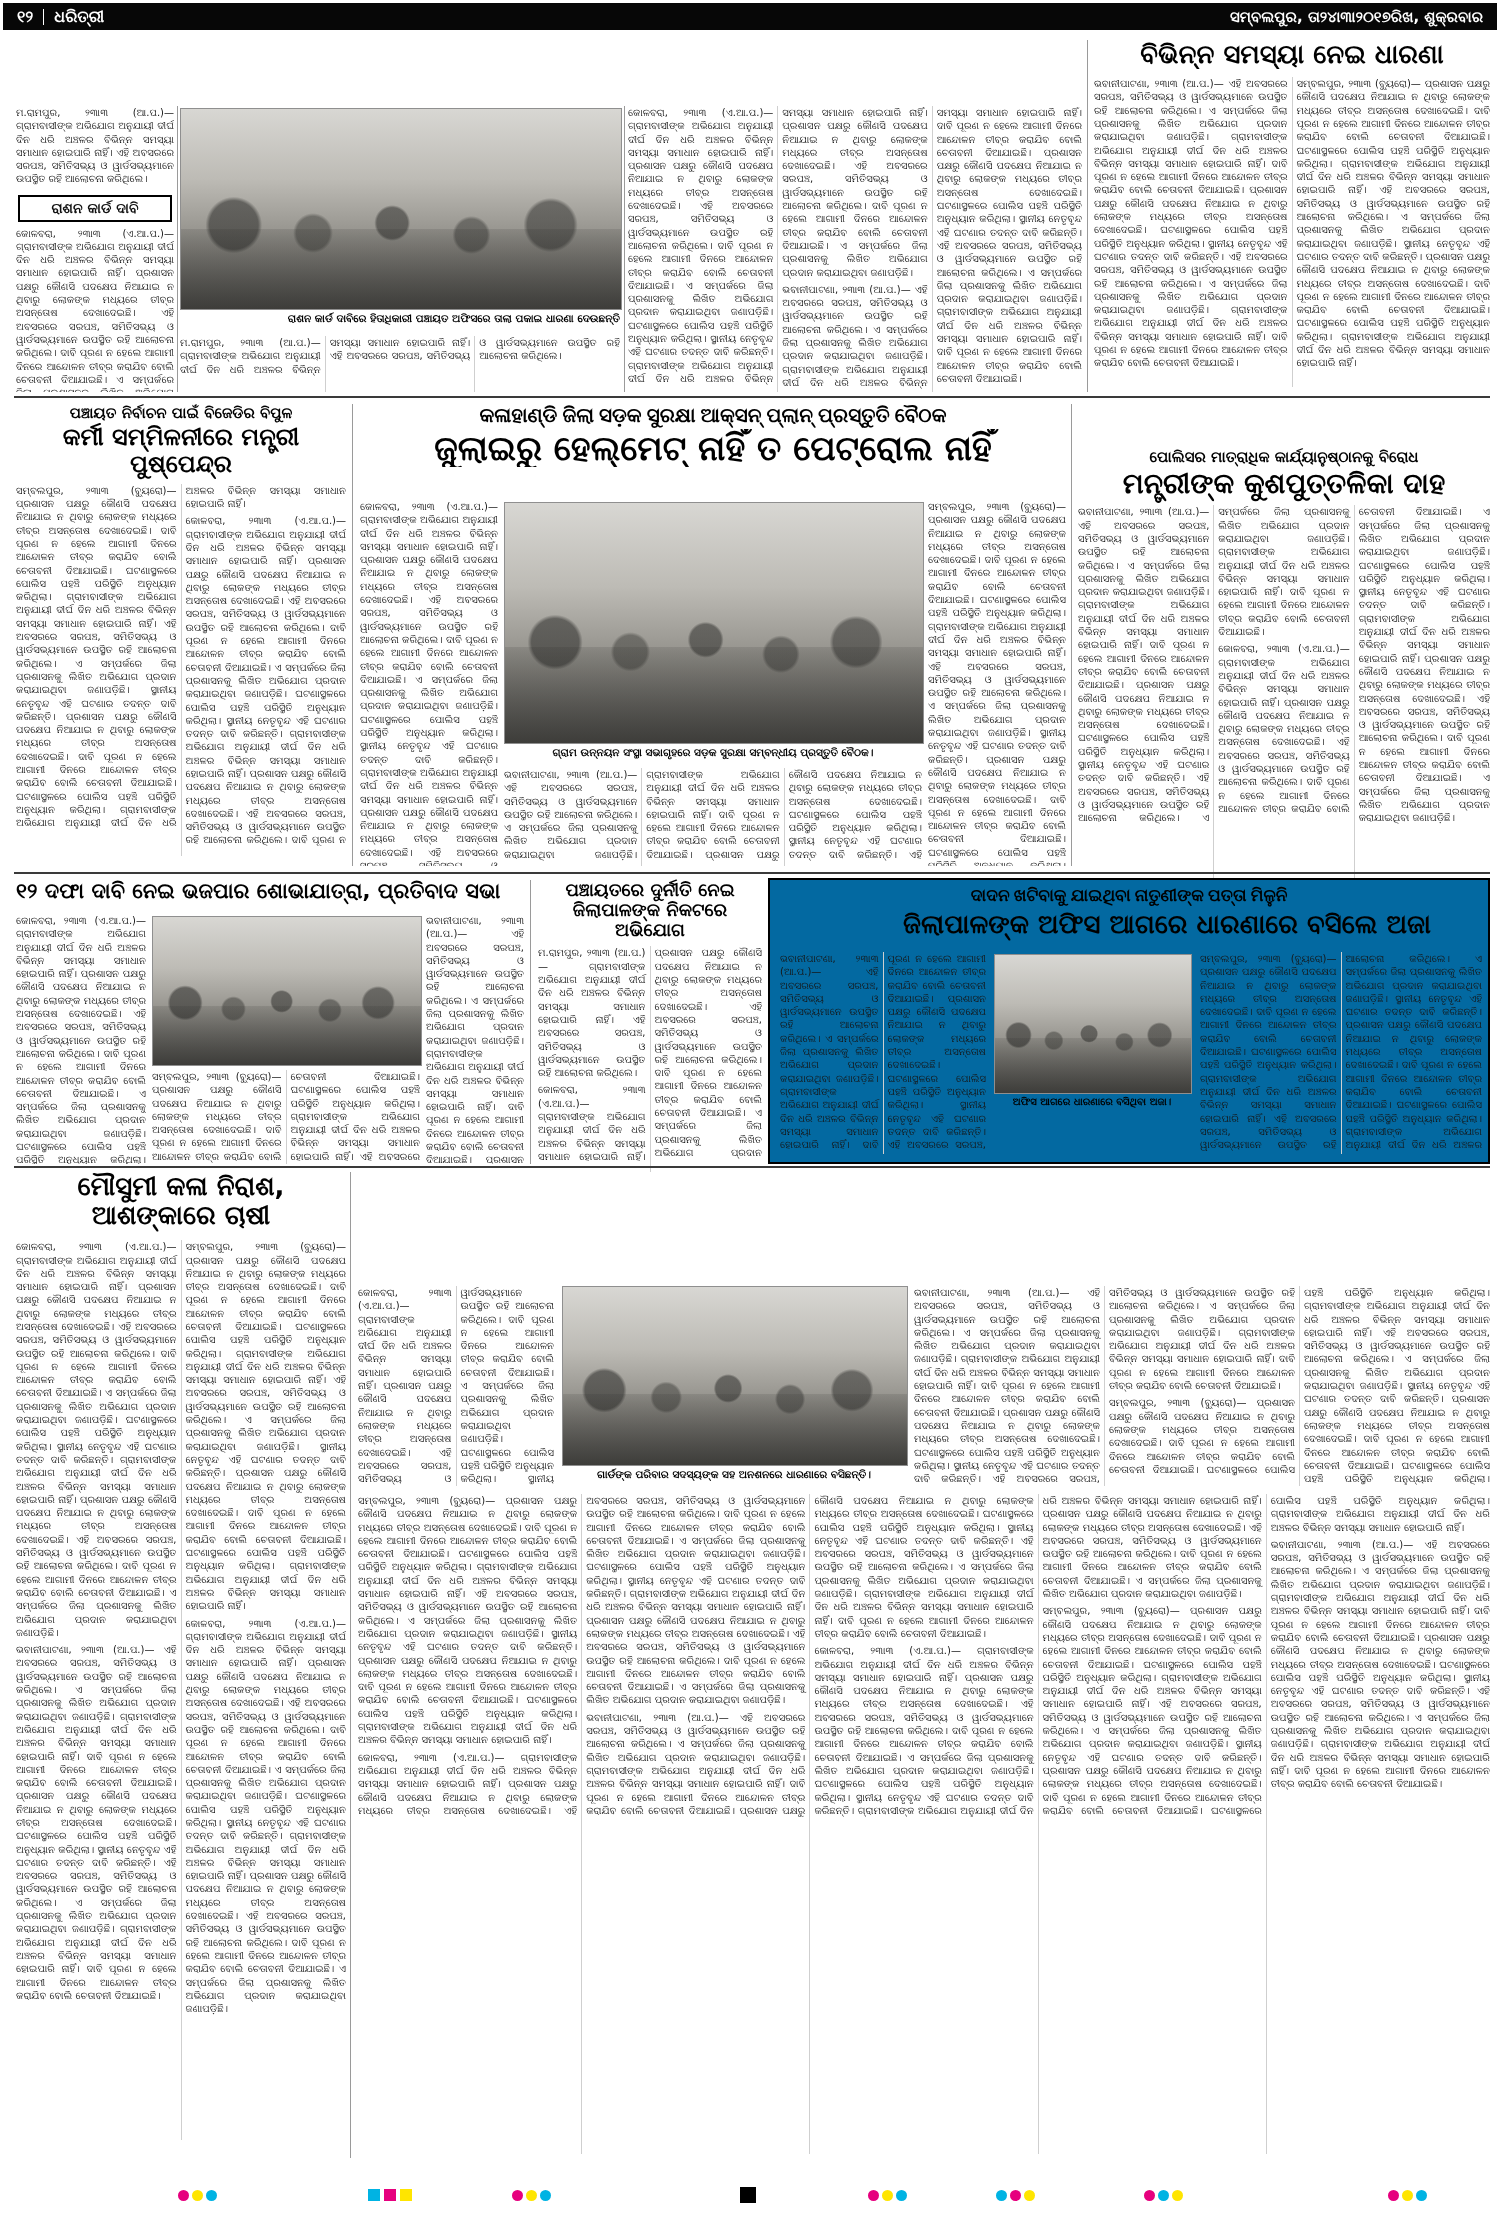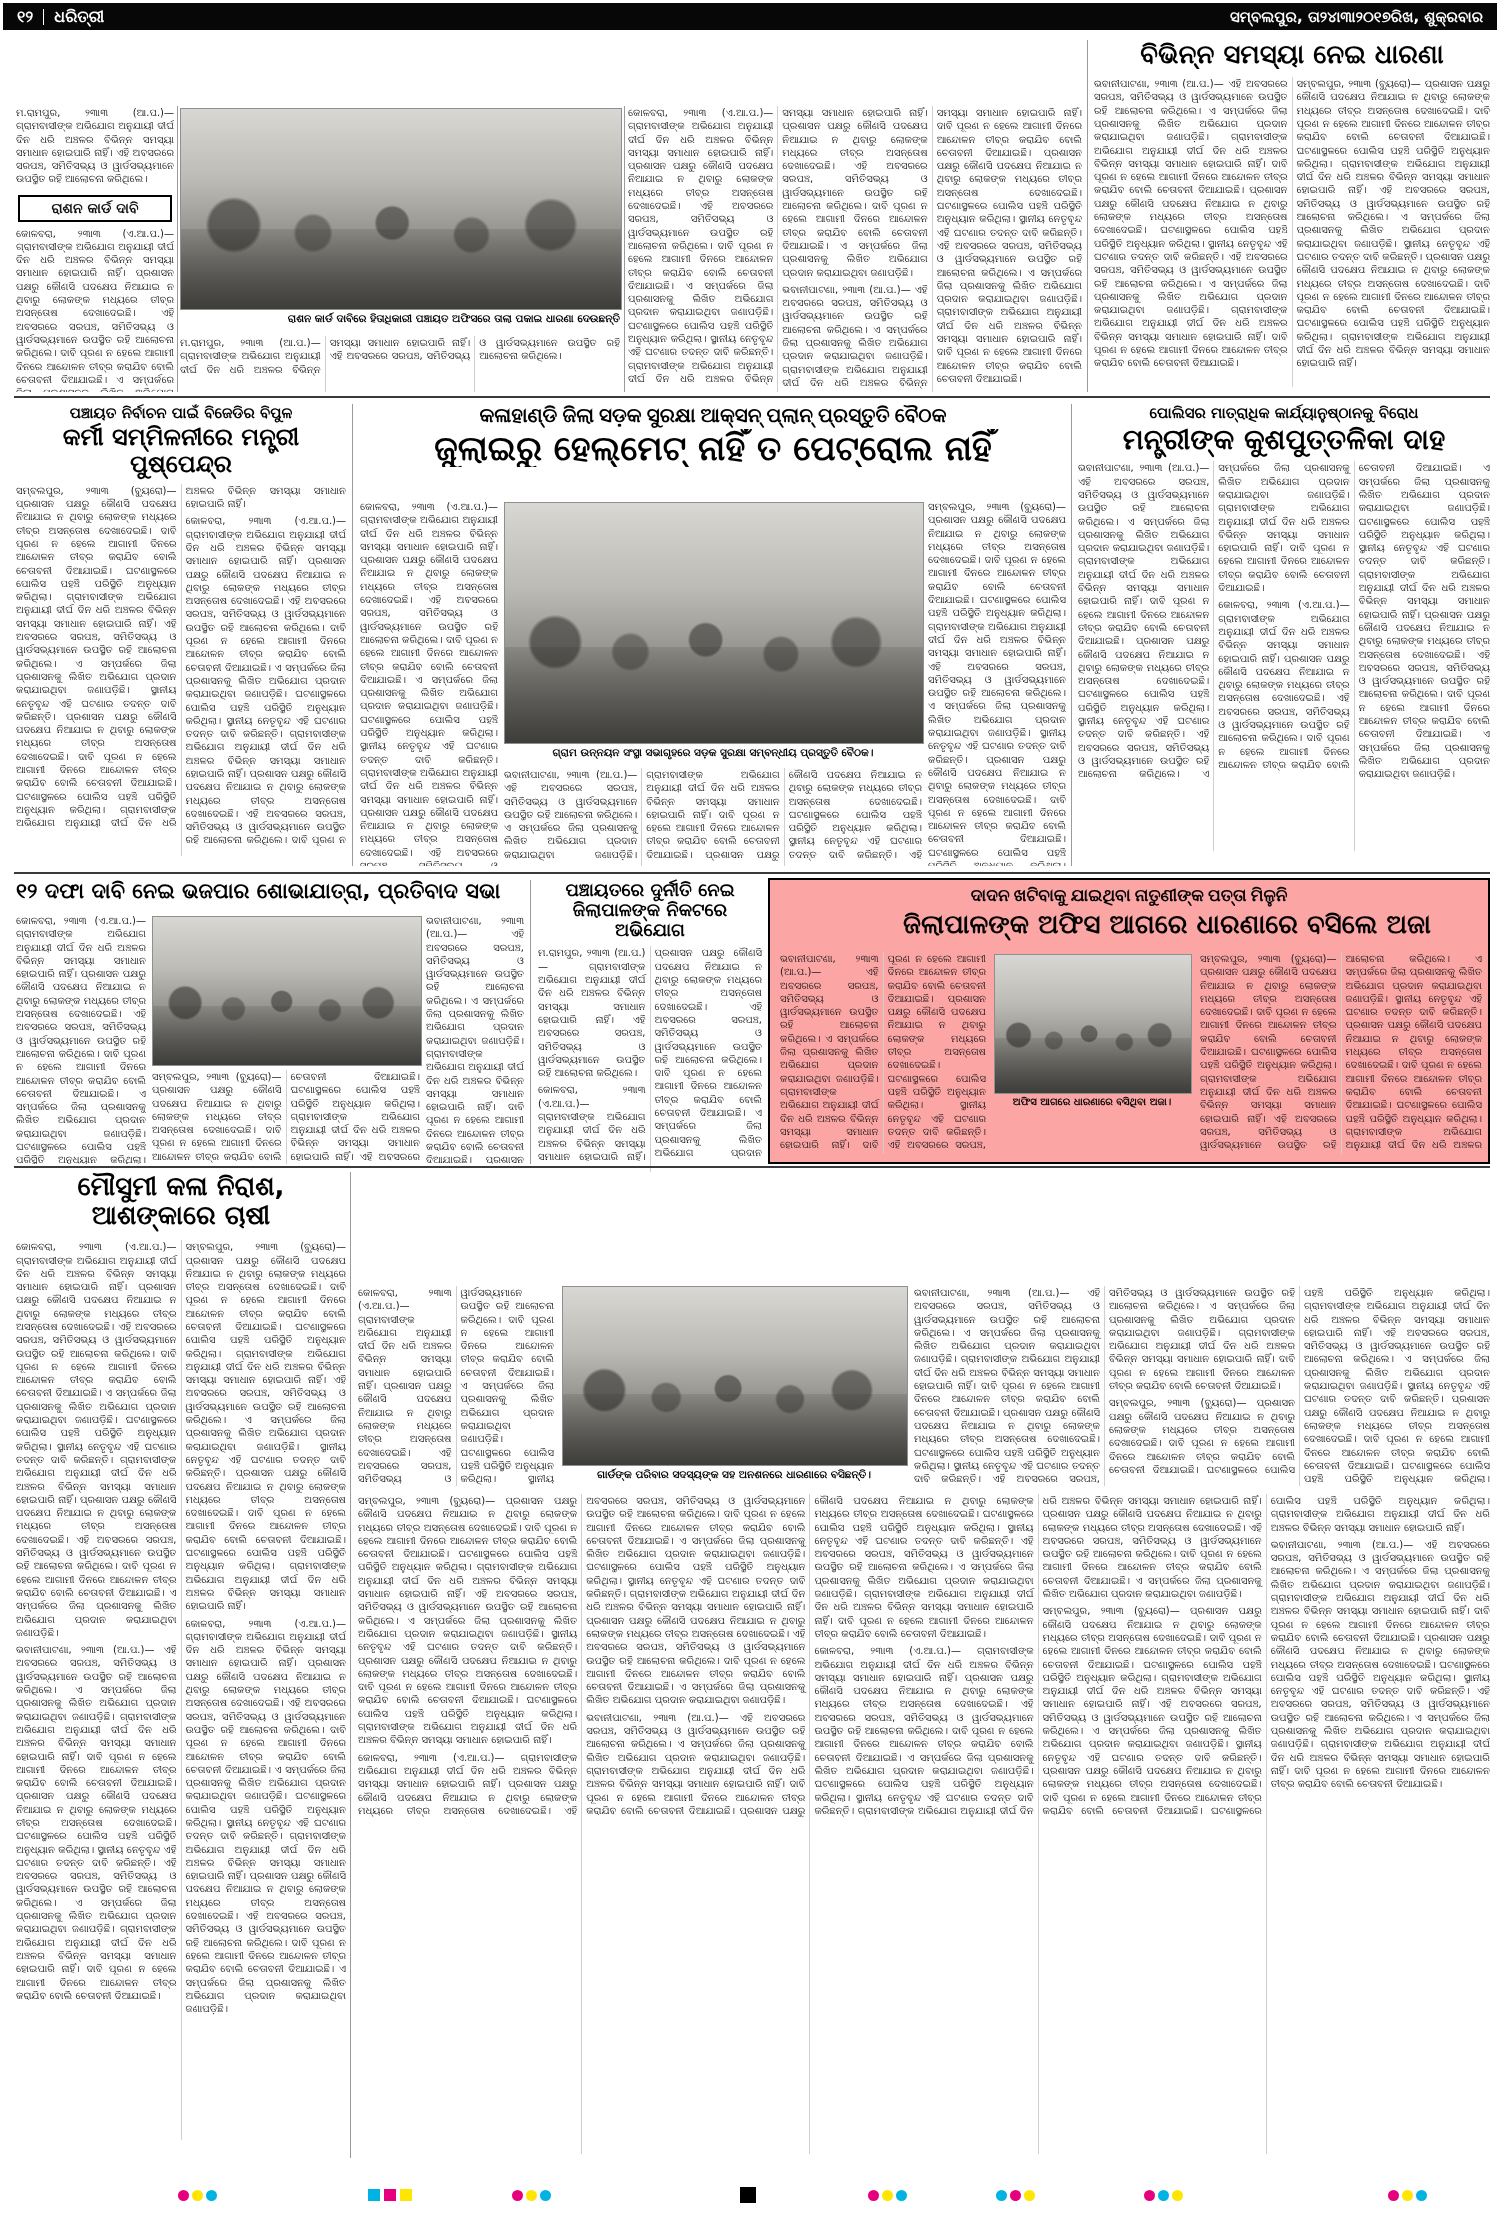--- a/index.html
+++ b/index.html
@@ -42,21 +42,21 @@
     radial-gradient(circle at 12% 58%, rgba(40,40,38,.55) 0 6%, transparent 7%),
     radial-gradient(circle at 30% 62%, rgba(62,62,58,.5) 0 5%, transparent 6%),
     radial-gradient(circle at 48% 57%, rgba(38,38,36,.5) 0 6%, transparent 7%),
     radial-gradient(circle at 66% 63%, rgba(58,58,55,.5) 0 5%, transparent 6%),
     radial-gradient(circle at 84% 58%, rgba(42,42,40,.5) 0 6%, transparent 7%);}
   .photo::after{content:"";position:absolute;left:0;right:0;bottom:0;height:40%;
     background:linear-gradient(180deg,rgba(32,32,30,.12),rgba(24,24,22,.55));}
 
   .caption{font-size:10.5px;font-weight:bold;text-align:center;color:#000;line-height:1.25;}
 
-  .boxed{border:2px solid #000;background:#fca5a5;}
+  .boxed{border:2px solid #000;background:#0369a1;}
 
   
   .reg{position:absolute;top:8px;width:11px;height:11px;border-radius:50%;}
   .reg.sq{border-radius:0;width:12px;height:12px;top:7px;}
   .reg.big{border-radius:0;width:16px;height:16px;top:5px;}
 </style>
 </head>
 <body>
 
 <div class="sheet">
@@ -132,21 +132,21 @@
       <p>ଭବାନୀପାଟଣା, ୨୩ା୩ (ଆ.ପ.)— ଏହି ଅବସରରେ ସରପଞ୍ଚ, ସମିତିସଭ୍ୟ ଓ ୱାର୍ଡସଭ୍ୟମାନେ ଉପସ୍ଥିତ ରହି ଆଲୋଚନା କରିଥିଲେ। ଏ ସମ୍ପର୍କରେ ଜିଲା ପ୍ରଶାସନକୁ ଲିଖିତ ଅଭିଯୋଗ ପ୍ରଦାନ କରାଯାଇଥିବା ଜଣାପଡ଼ିଛି। ଗ୍ରାମବାସୀଙ୍କ ଅଭିଯୋଗ ଅନୁଯାୟୀ ଦୀର୍ଘ ଦିନ ଧରି ଅଞ୍ଚଳର ବିଭିନ୍ନ ସମସ୍ୟା ସମାଧାନ ହୋଇପାରି ନାହିଁ। ଦାବି ପୂରଣ ନ ହେଲେ ଆଗାମୀ ଦିନରେ ଆନ୍ଦୋଳନ ତୀବ୍ର କରାଯିବ ବୋଲି ଚେତାବନୀ ଦିଆଯାଇଛି। ପ୍ରଶାସନ ପକ୍ଷରୁ କୌଣସି ପଦକ୍ଷେପ ନିଆଯାଇ ନ ଥିବାରୁ ଲୋକଙ୍କ ମଧ୍ୟରେ ତୀବ୍ର ଅସନ୍ତୋଷ ଦେଖାଦେଇଛି। ଘଟଣାସ୍ଥଳରେ ପୋଲିସ ପହଞ୍ଚି ପରିସ୍ଥିତି ଅନୁଧ୍ୟାନ କରିଥିଲା। ସ୍ଥାନୀୟ ନେତୃବୃନ୍ଦ ଏହି ଘଟଣାର ତଦନ୍ତ ଦାବି କରିଛନ୍ତି। ଏହି ଅବସରରେ ସରପଞ୍ଚ, ସମିତିସଭ୍ୟ ଓ ୱାର୍ଡସଭ୍ୟମାନେ ଉପସ୍ଥିତ ରହି ଆଲୋଚନା କରିଥିଲେ। ଏ ସମ୍ପର୍କରେ ଜିଲା ପ୍ରଶାସନକୁ ଲିଖିତ ଅଭିଯୋଗ ପ୍ରଦାନ କରାଯାଇଥିବା ଜଣାପଡ଼ିଛି। ଗ୍ରାମବାସୀଙ୍କ ଅଭିଯୋଗ ଅନୁଯାୟୀ ଦୀର୍ଘ ଦିନ ଧରି ଅଞ୍ଚଳର ବିଭିନ୍ନ ସମସ୍ୟା ସମାଧାନ ହୋଇପାରି ନାହିଁ। ଦାବି ପୂରଣ ନ ହେଲେ ଆଗାମୀ ଦିନରେ ଆନ୍ଦୋଳନ ତୀବ୍ର କରାଯିବ ବୋଲି ଚେତାବନୀ ଦିଆଯାଇଛି।</p>
     </div>
     <div class="abs body" style="left:568px;top:96px;width:138px;height:366px;">
       <p>ସମ୍ବଲପୁର, ୨୩ା୩ (ବ୍ୟୁରୋ)— ପ୍ରଶାସନ ପକ୍ଷରୁ କୌଣସି ପଦକ୍ଷେପ ନିଆଯାଇ ନ ଥିବାରୁ ଲୋକଙ୍କ ମଧ୍ୟରେ ତୀବ୍ର ଅସନ୍ତୋଷ ଦେଖାଦେଇଛି। ଦାବି ପୂରଣ ନ ହେଲେ ଆଗାମୀ ଦିନରେ ଆନ୍ଦୋଳନ ତୀବ୍ର କରାଯିବ ବୋଲି ଚେତାବନୀ ଦିଆଯାଇଛି। ଘଟଣାସ୍ଥଳରେ ପୋଲିସ ପହଞ୍ଚି ପରିସ୍ଥିତି ଅନୁଧ୍ୟାନ କରିଥିଲା। ଗ୍ରାମବାସୀଙ୍କ ଅଭିଯୋଗ ଅନୁଯାୟୀ ଦୀର୍ଘ ଦିନ ଧରି ଅଞ୍ଚଳର ବିଭିନ୍ନ ସମସ୍ୟା ସମାଧାନ ହୋଇପାରି ନାହିଁ। ଏହି ଅବସରରେ ସରପଞ୍ଚ, ସମିତିସଭ୍ୟ ଓ ୱାର୍ଡସଭ୍ୟମାନେ ଉପସ୍ଥିତ ରହି ଆଲୋଚନା କରିଥିଲେ। ଏ ସମ୍ପର୍କରେ ଜିଲା ପ୍ରଶାସନକୁ ଲିଖିତ ଅଭିଯୋଗ ପ୍ରଦାନ କରାଯାଇଥିବା ଜଣାପଡ଼ିଛି। ସ୍ଥାନୀୟ ନେତୃବୃନ୍ଦ ଏହି ଘଟଣାର ତଦନ୍ତ ଦାବି କରିଛନ୍ତି। ପ୍ରଶାସନ ପକ୍ଷରୁ କୌଣସି ପଦକ୍ଷେପ ନିଆଯାଇ ନ ଥିବାରୁ ଲୋକଙ୍କ ମଧ୍ୟରେ ତୀବ୍ର ଅସନ୍ତୋଷ ଦେଖାଦେଇଛି। ଦାବି ପୂରଣ ନ ହେଲେ ଆଗାମୀ ଦିନରେ ଆନ୍ଦୋଳନ ତୀବ୍ର କରାଯିବ ବୋଲି ଚେତାବନୀ ଦିଆଯାଇଛି। ଘଟଣାସ୍ଥଳରେ ପୋଲିସ ପହଞ୍ଚି ପରିସ୍ଥିତି ଅନୁଧ୍ୟାନ କରିଥିଲା। ଗ୍ରାମବାସୀଙ୍କ ଅଭିଯୋଗ ଅନୁଯାୟୀ ଦୀର୍ଘ ଦିନ ଧରି ଅଞ୍ଚଳର ବିଭିନ୍ନ ସମସ୍ୟା ସମାଧାନ ହୋଇପାରି ନାହିଁ।</p>
     </div>
   </div>
 
   <div class="vr" style="left:1071px;top:404px;height:462px;"></div>
 
   <div class="abs" style="left:1078px;top:404px;width:412px;height:462px;">
-    <div class="kicker" style="font-size:15px;">ପୋଲିସର ମାତ୍ରାଧିକ କାର୍ଯ୍ୟାନୁଷ୍ଠାନକୁ ବିରୋଧ</div>
+    <div class="kicker" style="font-size:15px;margin-top:44px;">ପୋଲିସର ମାତ୍ରାଧିକ କାର୍ଯ୍ୟାନୁଷ୍ଠାନକୁ ବିରୋଧ</div>
     <div class="headline center" style="font-size:28px;margin-top:2px;">ମନ୍ତ୍ରୀଙ୍କ କୁଶପୁତ୍ତଳିକା ଦାହ</div>
     <div class="body c3" style="height:390px;margin-top:6px;">
       <p>ଭବାନୀପାଟଣା, ୨୩ା୩ (ଆ.ପ.)— ଏହି ଅବସରରେ ସରପଞ୍ଚ, ସମିତିସଭ୍ୟ ଓ ୱାର୍ଡସଭ୍ୟମାନେ ଉପସ୍ଥିତ ରହି ଆଲୋଚନା କରିଥିଲେ। ଏ ସମ୍ପର୍କରେ ଜିଲା ପ୍ରଶାସନକୁ ଲିଖିତ ଅଭିଯୋଗ ପ୍ରଦାନ କରାଯାଇଥିବା ଜଣାପଡ଼ିଛି। ଗ୍ରାମବାସୀଙ୍କ ଅଭିଯୋଗ ଅନୁଯାୟୀ ଦୀର୍ଘ ଦିନ ଧରି ଅଞ୍ଚଳର ବିଭିନ୍ନ ସମସ୍ୟା ସମାଧାନ ହୋଇପାରି ନାହିଁ। ଦାବି ପୂରଣ ନ ହେଲେ ଆଗାମୀ ଦିନରେ ଆନ୍ଦୋଳନ ତୀବ୍ର କରାଯିବ ବୋଲି ଚେତାବନୀ ଦିଆଯାଇଛି। ପ୍ରଶାସନ ପକ୍ଷରୁ କୌଣସି ପଦକ୍ଷେପ ନିଆଯାଇ ନ ଥିବାରୁ ଲୋକଙ୍କ ମଧ୍ୟରେ ତୀବ୍ର ଅସନ୍ତୋଷ ଦେଖାଦେଇଛି। ଘଟଣାସ୍ଥଳରେ ପୋଲିସ ପହଞ୍ଚି ପରିସ୍ଥିତି ଅନୁଧ୍ୟାନ କରିଥିଲା। ସ୍ଥାନୀୟ ନେତୃବୃନ୍ଦ ଏହି ଘଟଣାର ତଦନ୍ତ ଦାବି କରିଛନ୍ତି। ଏହି ଅବସରରେ ସରପଞ୍ଚ, ସମିତିସଭ୍ୟ ଓ ୱାର୍ଡସଭ୍ୟମାନେ ଉପସ୍ଥିତ ରହି ଆଲୋଚନା କରିଥିଲେ। ଏ ସମ୍ପର୍କରେ ଜିଲା ପ୍ରଶାସନକୁ ଲିଖିତ ଅଭିଯୋଗ ପ୍ରଦାନ କରାଯାଇଥିବା ଜଣାପଡ଼ିଛି। ଗ୍ରାମବାସୀଙ୍କ ଅଭିଯୋଗ ଅନୁଯାୟୀ ଦୀର୍ଘ ଦିନ ଧରି ଅଞ୍ଚଳର ବିଭିନ୍ନ ସମସ୍ୟା ସମାଧାନ ହୋଇପାରି ନାହିଁ। ଦାବି ପୂରଣ ନ ହେଲେ ଆଗାମୀ ଦିନରେ ଆନ୍ଦୋଳନ ତୀବ୍ର କରାଯିବ ବୋଲି ଚେତାବନୀ ଦିଆଯାଇଛି।</p>
       <p>କୋଳବରା, ୨୩ା୩ (ଏ.ଆ.ପ.)— ଗ୍ରାମବାସୀଙ୍କ ଅଭିଯୋଗ ଅନୁଯାୟୀ ଦୀର୍ଘ ଦିନ ଧରି ଅଞ୍ଚଳର ବିଭିନ୍ନ ସମସ୍ୟା ସମାଧାନ ହୋଇପାରି ନାହିଁ। ପ୍ରଶାସନ ପକ୍ଷରୁ କୌଣସି ପଦକ୍ଷେପ ନିଆଯାଇ ନ ଥିବାରୁ ଲୋକଙ୍କ ମଧ୍ୟରେ ତୀବ୍ର ଅସନ୍ତୋଷ ଦେଖାଦେଇଛି। ଏହି ଅବସରରେ ସରପଞ୍ଚ, ସମିତିସଭ୍ୟ ଓ ୱାର୍ଡସଭ୍ୟମାନେ ଉପସ୍ଥିତ ରହି ଆଲୋଚନା କରିଥିଲେ। ଦାବି ପୂରଣ ନ ହେଲେ ଆଗାମୀ ଦିନରେ ଆନ୍ଦୋଳନ ତୀବ୍ର କରାଯିବ ବୋଲି ଚେତାବନୀ ଦିଆଯାଇଛି। ଏ ସମ୍ପର୍କରେ ଜିଲା ପ୍ରଶାସନକୁ ଲିଖିତ ଅଭିଯୋଗ ପ୍ରଦାନ କରାଯାଇଥିବା ଜଣାପଡ଼ିଛି। ଘଟଣାସ୍ଥଳରେ ପୋଲିସ ପହଞ୍ଚି ପରିସ୍ଥିତି ଅନୁଧ୍ୟାନ କରିଥିଲା। ସ୍ଥାନୀୟ ନେତୃବୃନ୍ଦ ଏହି ଘଟଣାର ତଦନ୍ତ ଦାବି କରିଛନ୍ତି। ଗ୍ରାମବାସୀଙ୍କ ଅଭିଯୋଗ ଅନୁଯାୟୀ ଦୀର୍ଘ ଦିନ ଧରି ଅଞ୍ଚଳର ବିଭିନ୍ନ ସମସ୍ୟା ସମାଧାନ ହୋଇପାରି ନାହିଁ। ପ୍ରଶାସନ ପକ୍ଷରୁ କୌଣସି ପଦକ୍ଷେପ ନିଆଯାଇ ନ ଥିବାରୁ ଲୋକଙ୍କ ମଧ୍ୟରେ ତୀବ୍ର ଅସନ୍ତୋଷ ଦେଖାଦେଇଛି। ଏହି ଅବସରରେ ସରପଞ୍ଚ, ସମିତିସଭ୍ୟ ଓ ୱାର୍ଡସଭ୍ୟମାନେ ଉପସ୍ଥିତ ରହି ଆଲୋଚନା କରିଥିଲେ। ଦାବି ପୂରଣ ନ ହେଲେ ଆଗାମୀ ଦିନରେ ଆନ୍ଦୋଳନ ତୀବ୍ର କରାଯିବ ବୋଲି ଚେତାବନୀ ଦିଆଯାଇଛି। ଏ ସମ୍ପର୍କରେ ଜିଲା ପ୍ରଶାସନକୁ ଲିଖିତ ଅଭିଯୋଗ ପ୍ରଦାନ କରାଯାଇଥିବା ଜଣାପଡ଼ିଛି।</p>
     </div>
   </div>
 
   <div class="hr" style="left:14px;top:872px;width:1476px;"></div>
 
   <div class="abs" style="left:16px;top:880px;width:508px;height:284px;">

